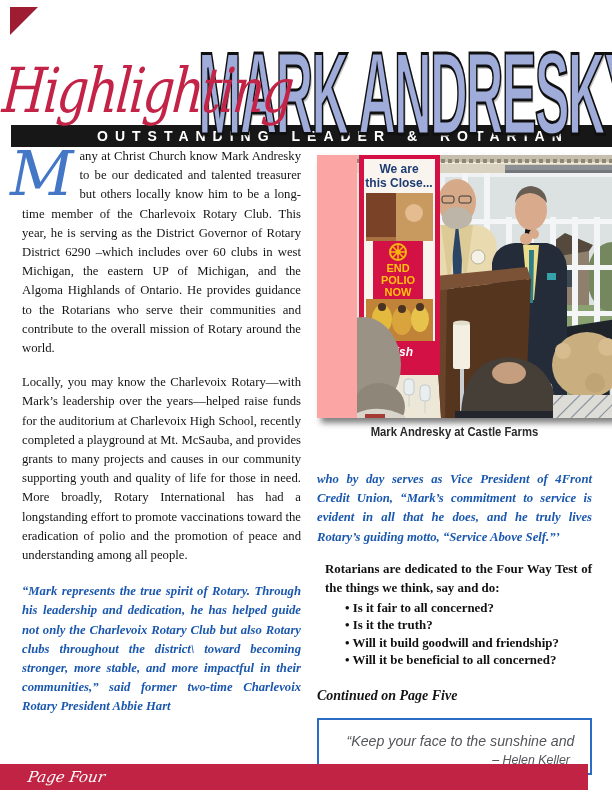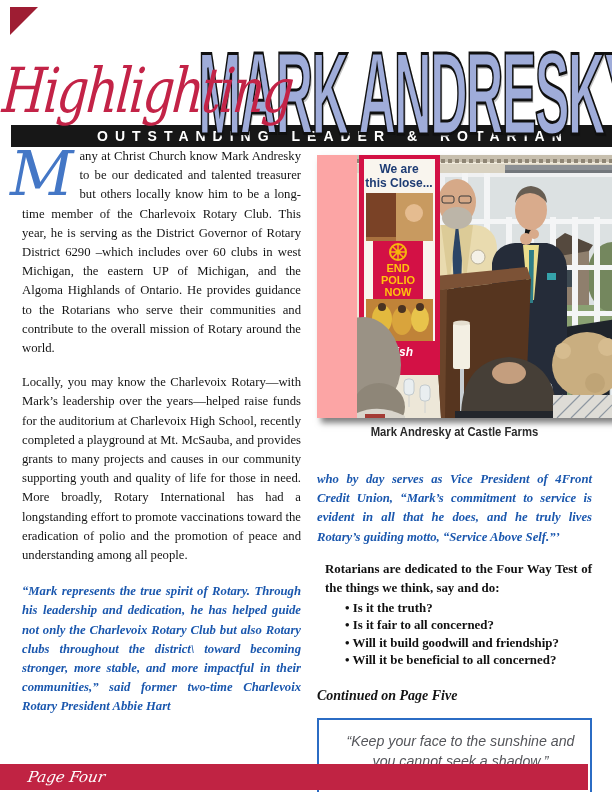--- a/index.html
+++ b/index.html
@@ -211,31 +211,30 @@
           <path d="M200,263 L223,240 M214,263 L237,240 M228,263 L251,240 M242,263 L265,240 M196,250 L206,240 M256,263 L273,246" stroke="#8E97A1" stroke-width="1.2"></path>
         </g>
       </svg>
     </div>
     <div class="photo-caption">Mark Andresky at Castle Farms</div>
 
     <p class="body-text quote-blue" style="margin:31px 0 0 0;">who by day serves as Vice President of 4Front Credit Union,  “Mark’s commitment to service is evident in all that he does, and he truly lives Rotary’s guiding motto, “Service Above Self.”’</p>
 
     <p class="fourway body-text" style="text-align:justify;">Rotarians are dedicated to the Four Way Test of the things we think, say and do:</p>
     <ul class="bullets">
+      <li>Is it fair to all concerned?</li>
       <li>Is it the truth?</li>
-      <li>Is it fair to all concerned?</li>
       <li>Will it build goodwill and friendship?</li>
       <li>Will it be beneficial to all concerned?</li>
     </ul>
 
     <p class="continued">Continued on Page Five</p>
 
     <div class="pull-quote">
       <div class="pq-line">“Keep your face to the sunshine and</div>
-      <div class="pq-line">you cannot seek a shadow.”</div>
       <div class="pq-attr">– Helen Keller</div>
     </div>
   </div>
 
   <div class="footer-bar">
     <span class="page-num">Page Four</span>
   </div>
 
 </div>
 

